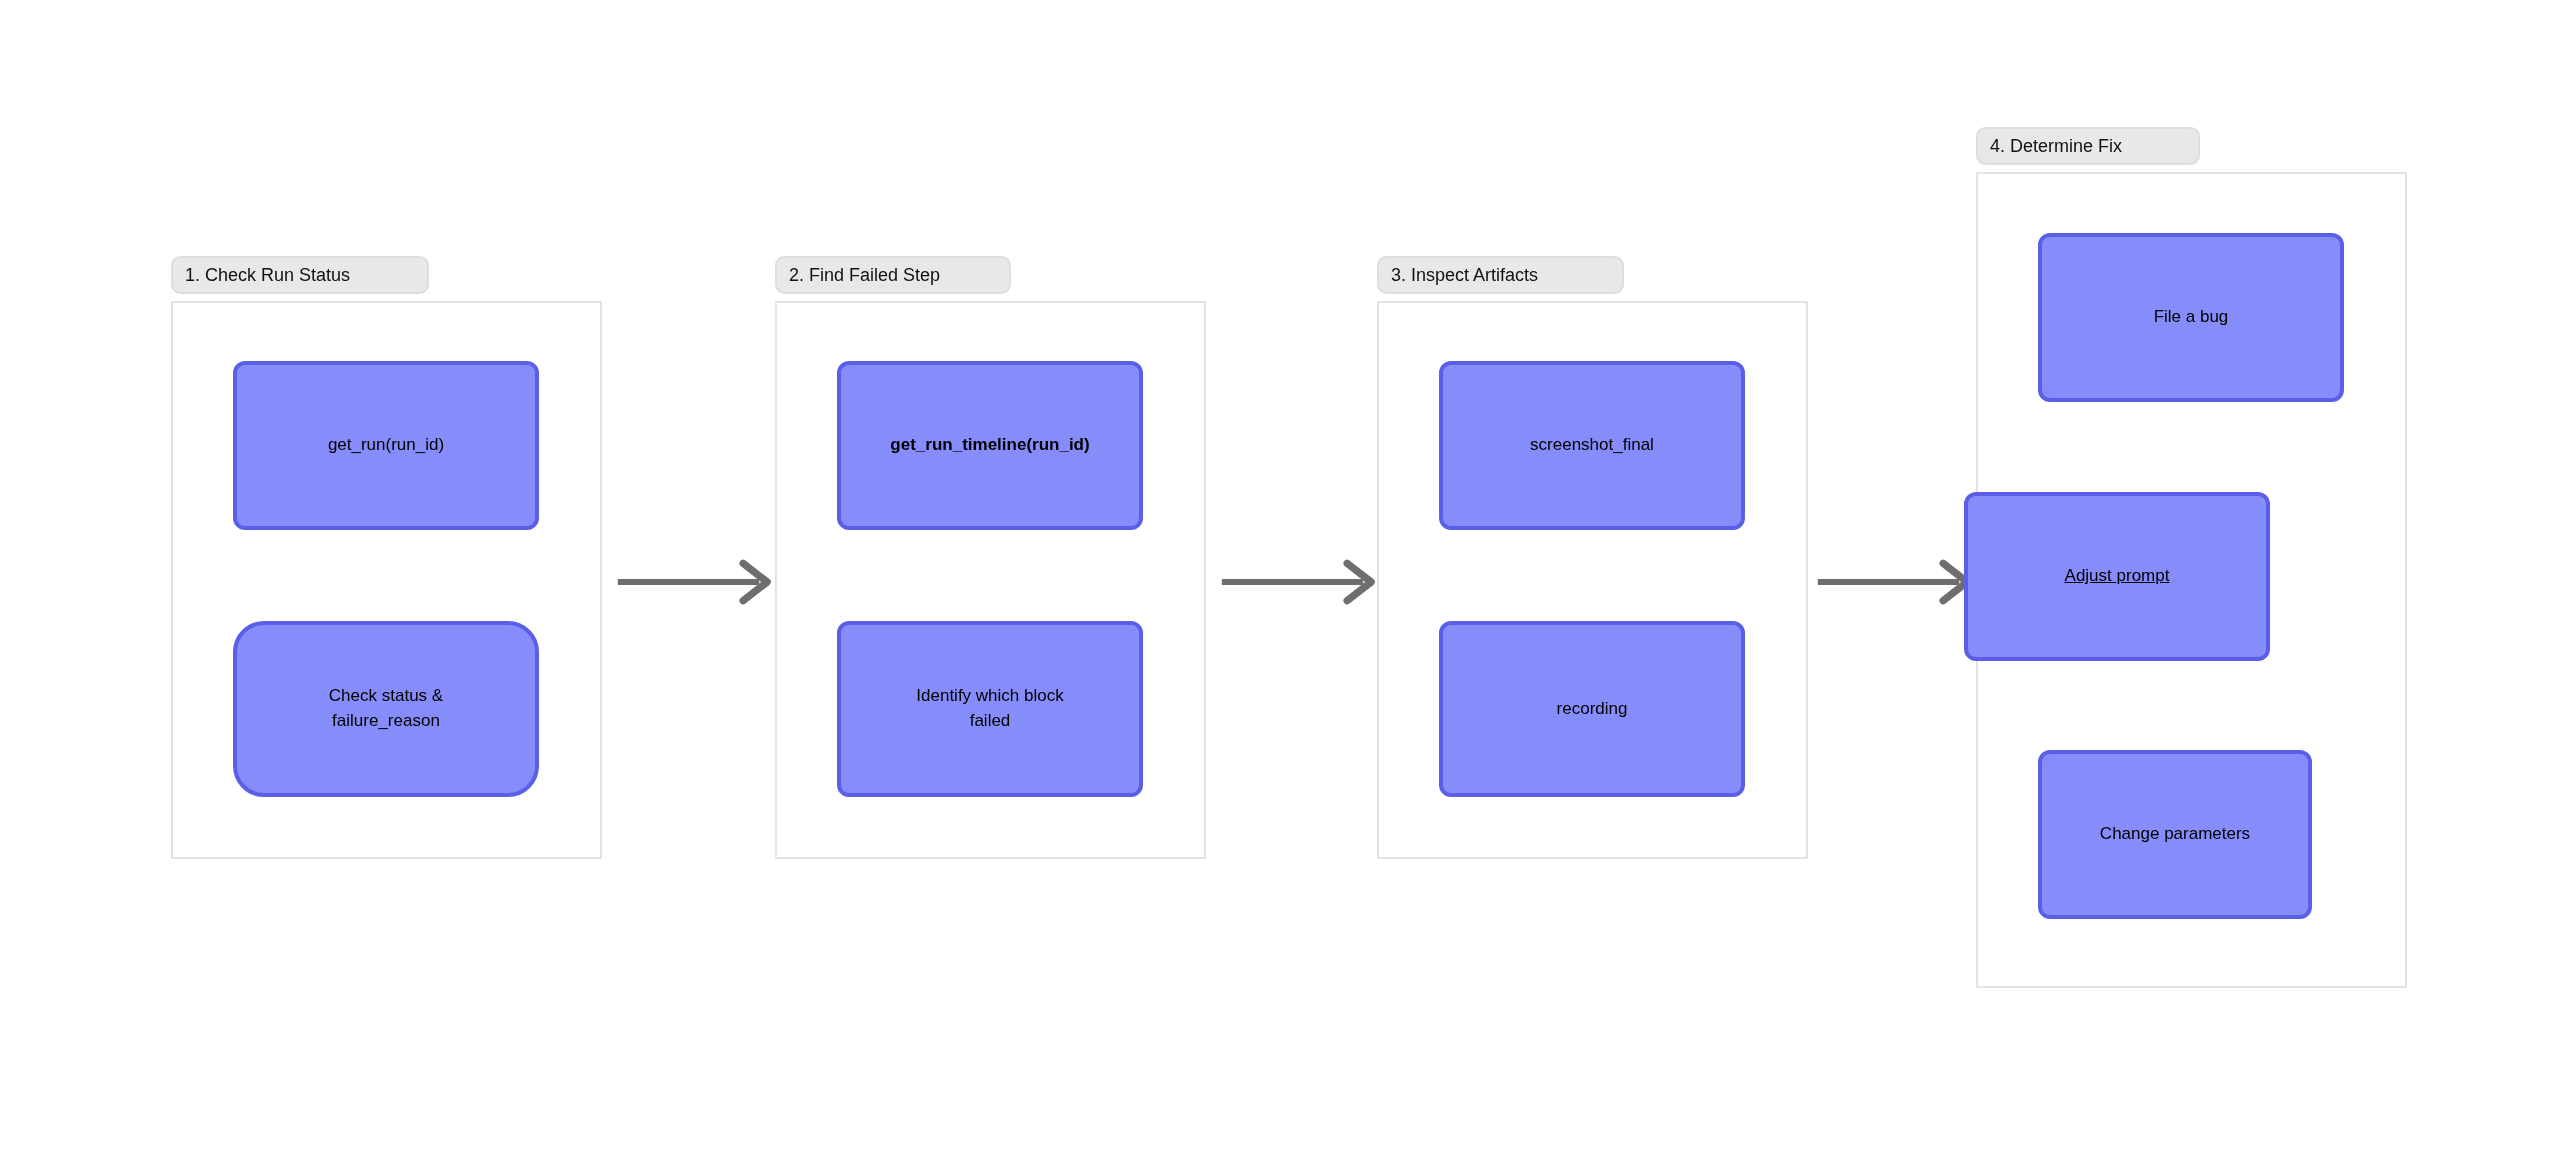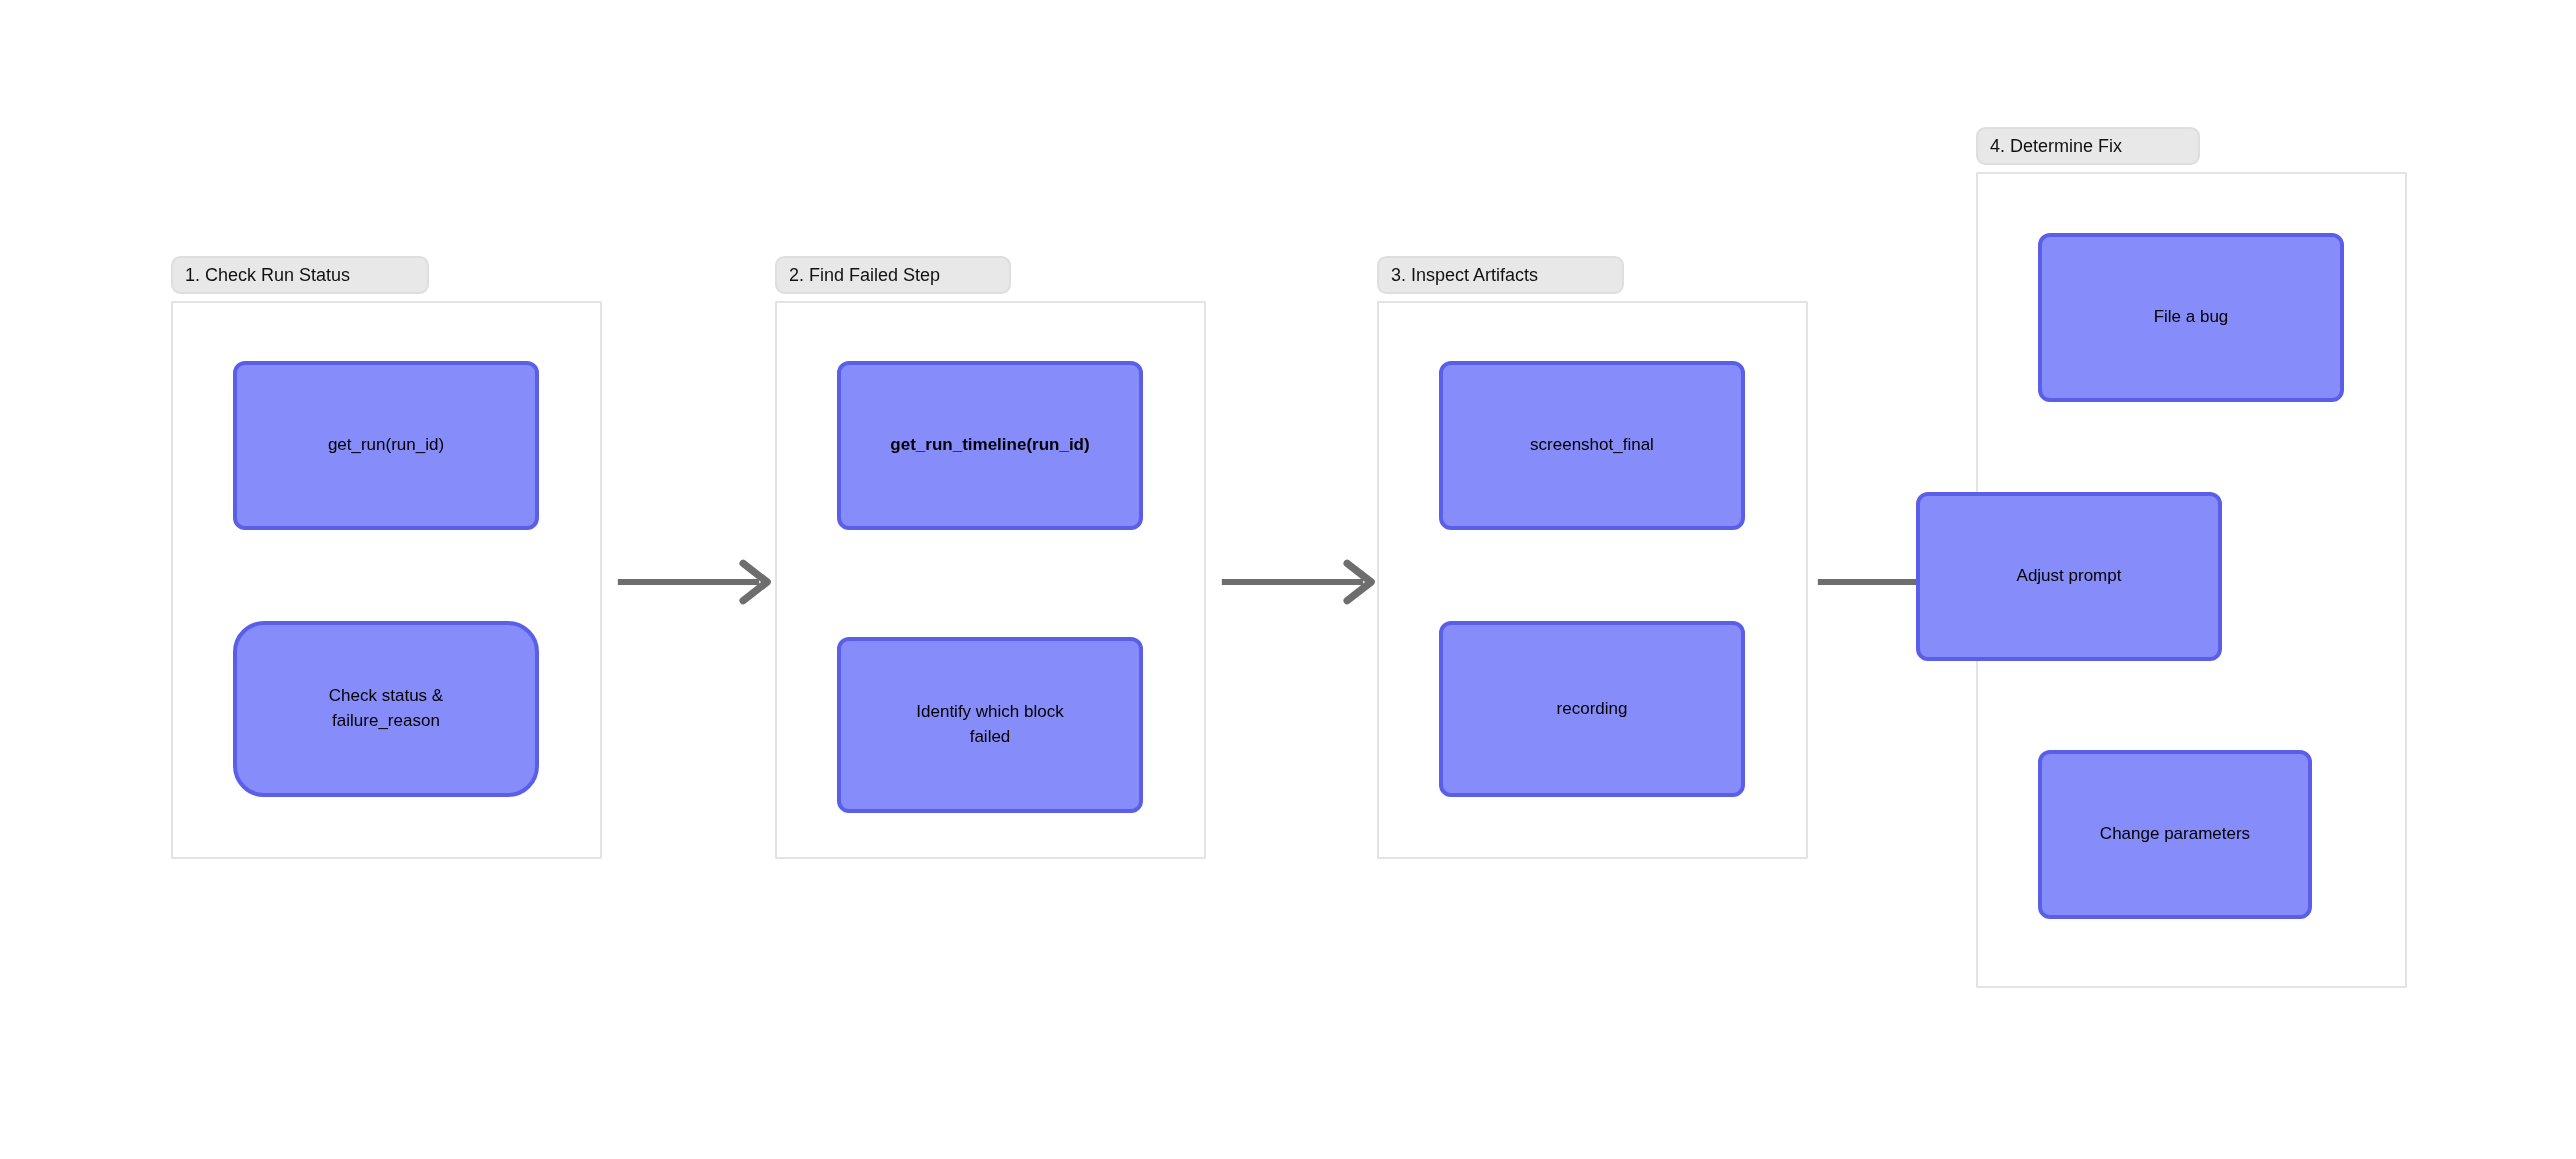--- a/index.html
+++ b/index.html
@@ -96,21 +96,21 @@
   </div>
 
   <div class="group-label" style="left:775px; top:256px; width:236px;">
     <span>2. Find Failed Step</span>
   </div>
   <div class="group" style="left:775px; top:301px; width:431px; height:558px;">
   </div>
   <div class="node" style="left:837px; top:361px; width:306px; height:169px;font-weight:bold;">
     <span>get_run_timeline(run_id)</span>
   </div>
-  <div class="node" style="left:837px; top:621px; width:306px; height:176px;margin-top:16px;">
+  <div class="node" style="left:837px; top:621px; width:306px; height:176px;">
     <span>Identify which block
 failed</span>
   </div>
 
   <div class="arrow" style="left:1220px; top:554px; width:161px; height:56px;">
     <svg width="161" height="56" viewBox="0 0 240 84" fill="none" xmlns="http://www.w3.org/2000/svg">
       <path d="M2 42 H214" stroke="#6e6e6e" stroke-width="9" stroke-linecap="butt"></path>
       <path d="M190 14 L226 42 L190 70" stroke="#6e6e6e" stroke-width="11" stroke-linecap="round" stroke-linejoin="round" fill="none"></path>
     </svg>
   </div>
@@ -135,21 +135,21 @@
   </div>
 
   <div class="group-label" style="left:1976px; top:127px; width:224px;text-align:right;">
     <span>4. Determine Fix</span>
   </div>
   <div class="group" style="left:1976px; top:172px; width:431px; height:816px;">
   </div>
   <div class="node" style="left:2038px; top:233px; width:306px; height:169px;">
     <span>File a bug</span>
   </div>
-  <div class="node" style="left:1916px; top:492px; width:306px; height:169px;">
+  <div class="node" style="left:1964px; top:492px; width:306px; height:169px;text-decoration:underline;">
     <span>Adjust prompt</span>
   </div>
   <div class="node" style="left:2038px; top:750px; width:274px; height:169px;">
     <span>Change parameters</span>
   </div>
 
 </div>
 
 
 </body></html>

